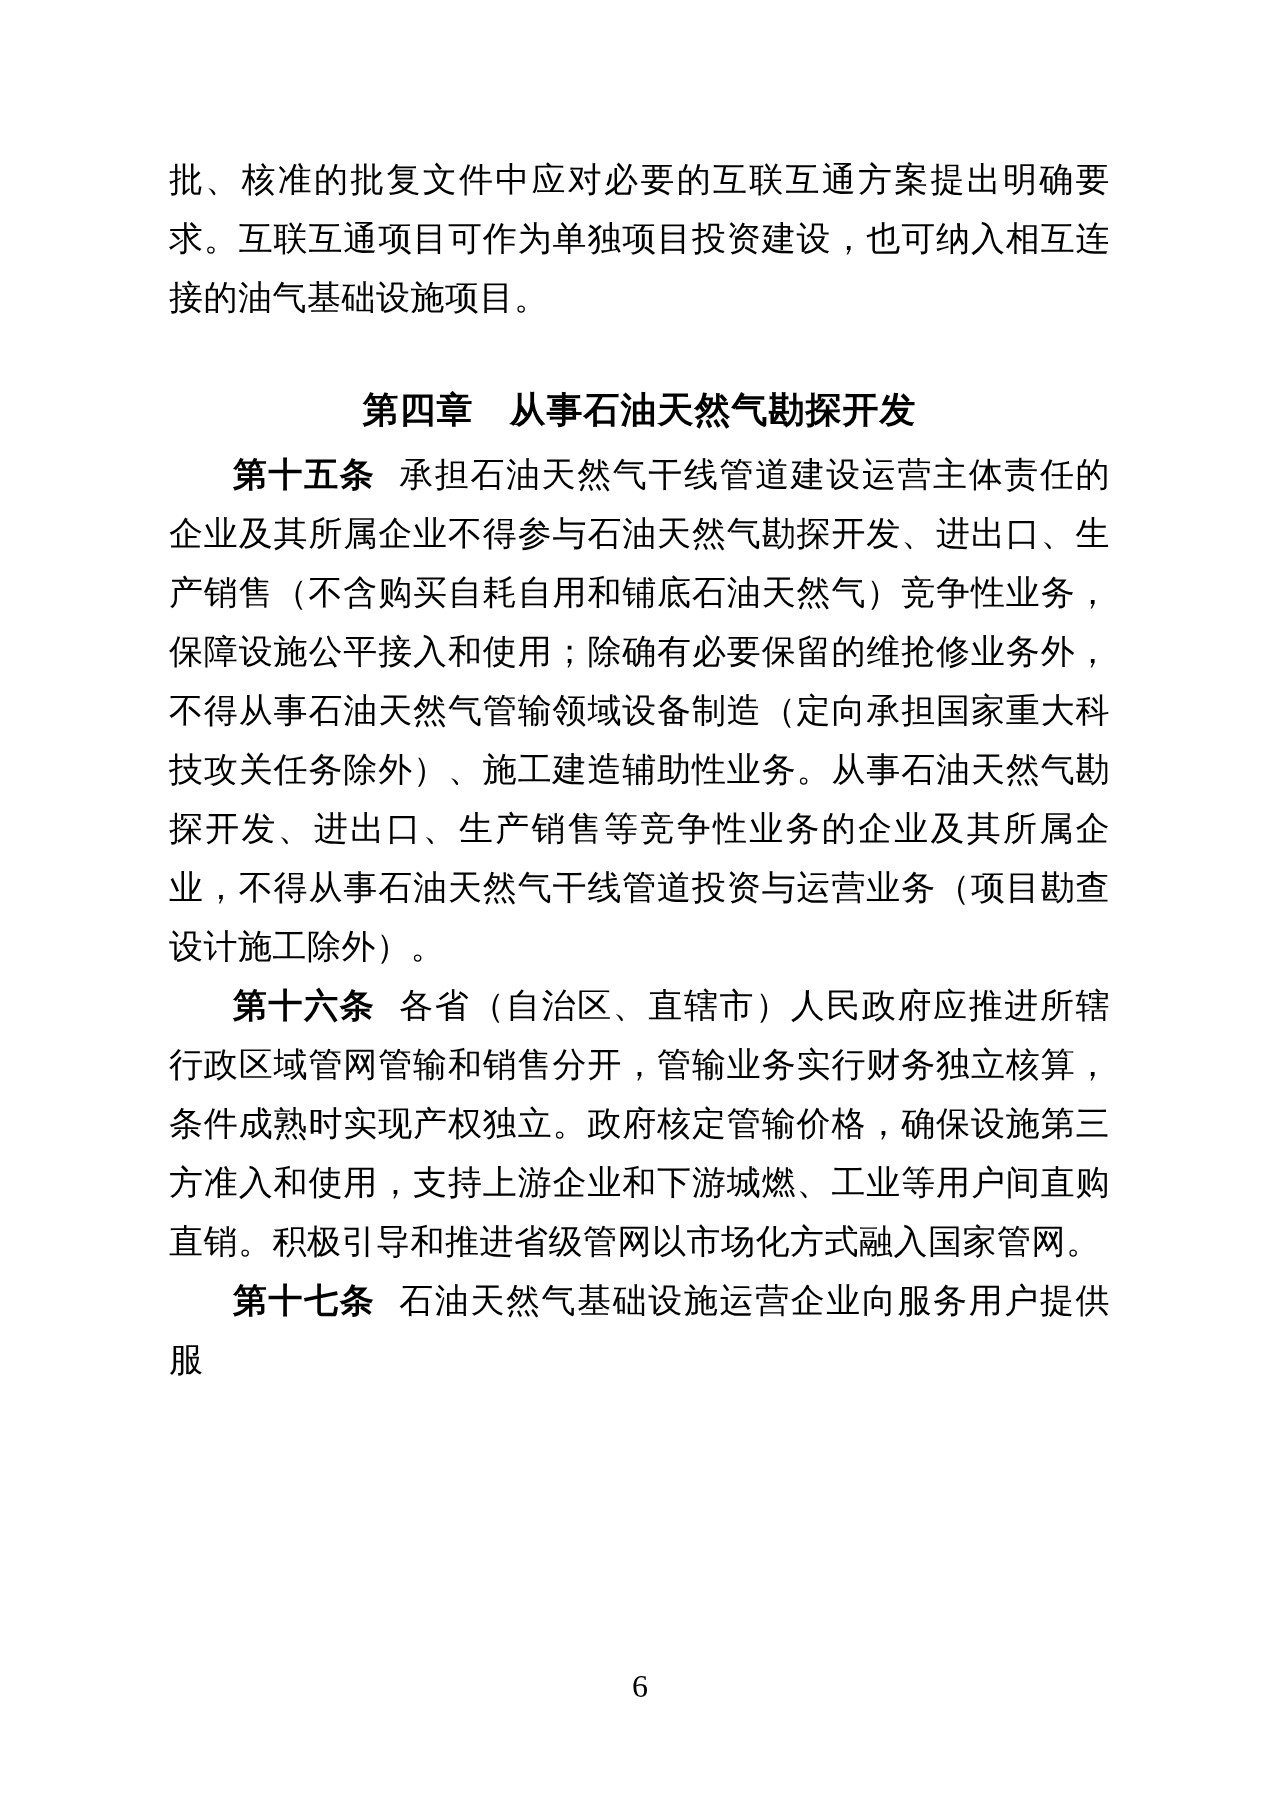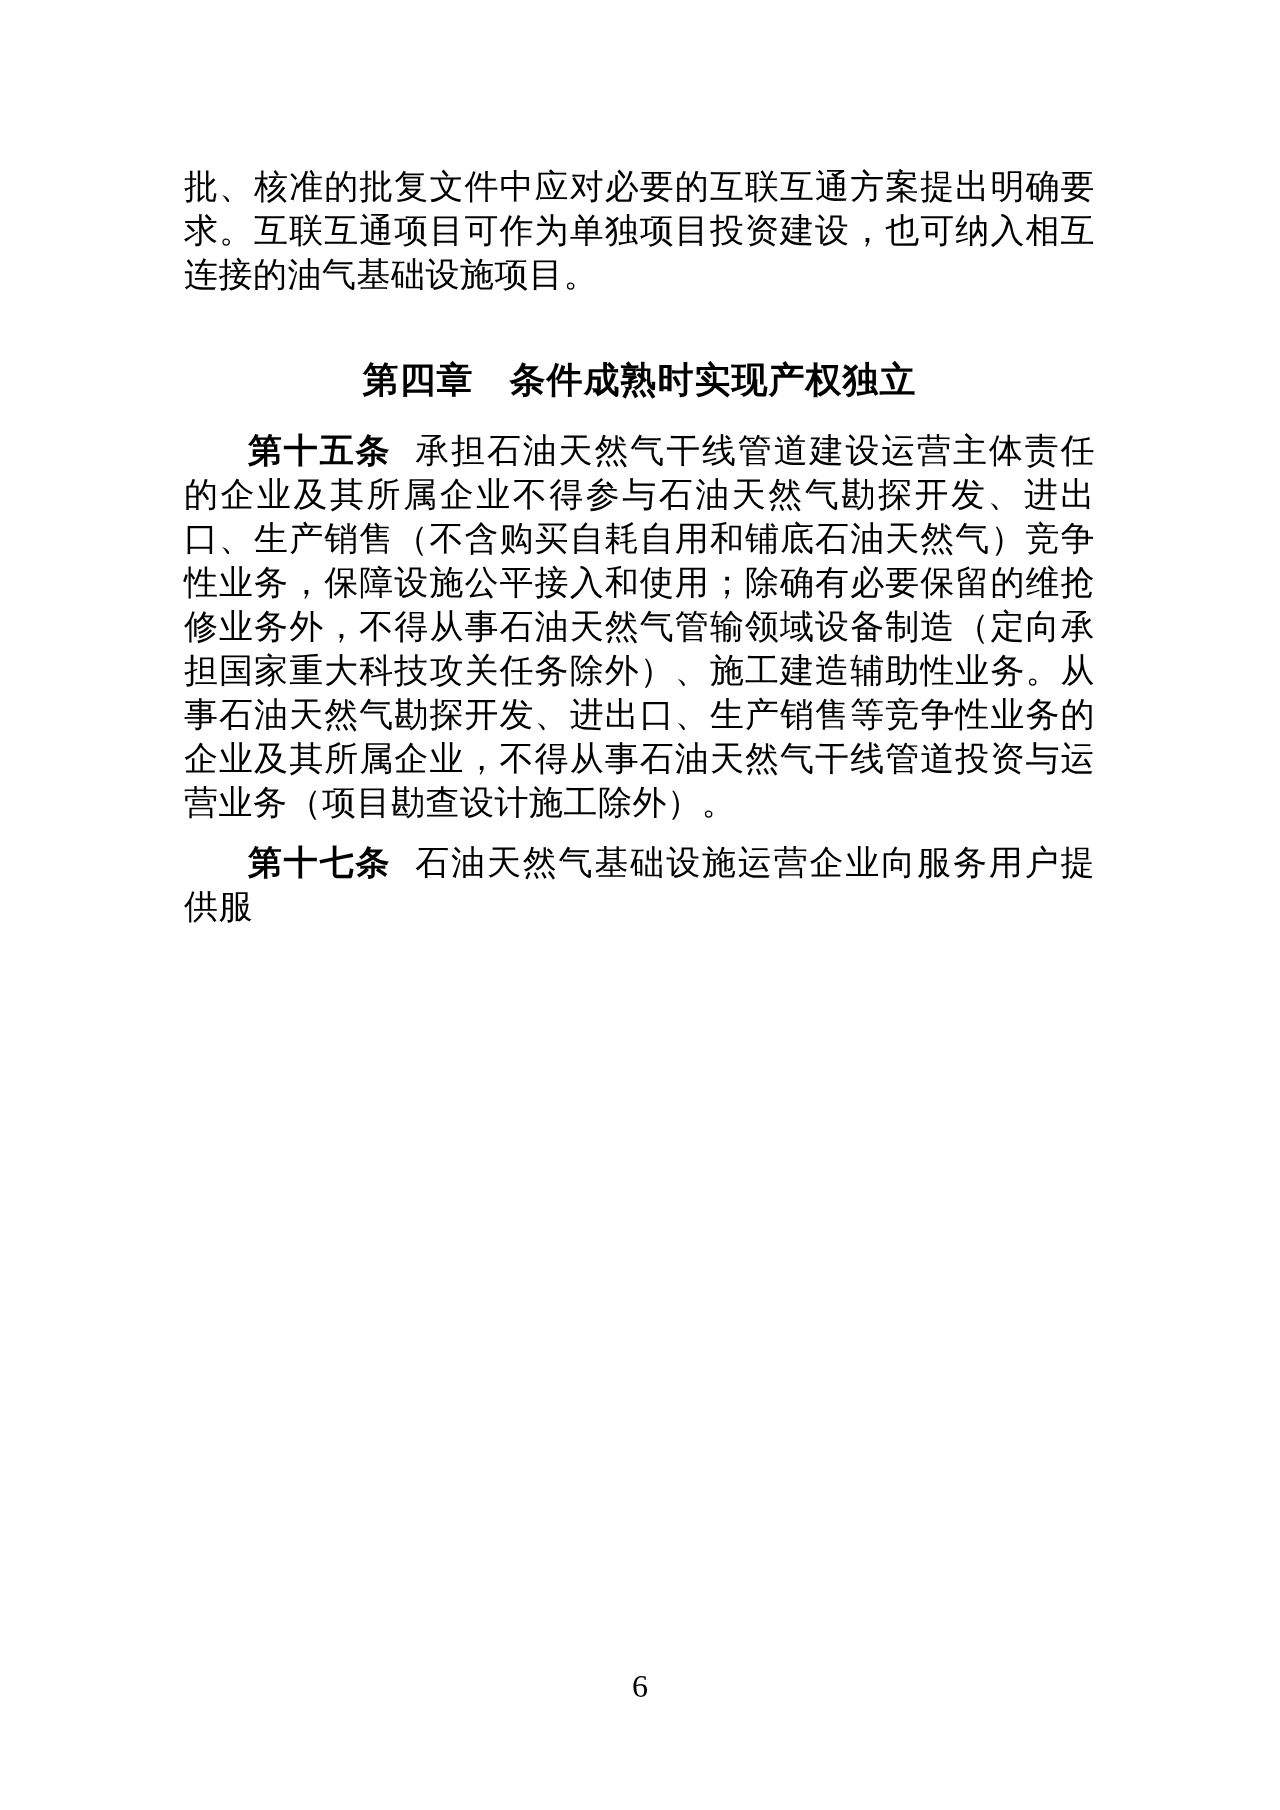--- a/index.html
+++ b/index.html
@@ -13,23 +13,23 @@
     overflow: hidden;
     font-family: "Liberation Serif", "DejaVu Serif", serif;
   }
   .content {
     position: absolute;
     left: 169px;
     top: 150px;
     width: 941px;
   }
   p.para {
-    margin: 15px;
+    margin: 0;
     font-size: 34px;
-    line-height: 44px;
+    line-height: 59px;
     letter-spacing: 0.5px;
     text-align: justify;
     text-justify: inter-ideograph;
     word-break: break-all;
   }
   p.indent { text-indent: 64px; }
   .lead {
     font-family: Liberation Sans, sans-serif;
     font-weight: bold;
     margin-right: 0.7em;
@@ -60,24 +60,25 @@
 </style>
 </head>
 <body>
 
 <div class="page">
   <div class="content">
 
     <p class="para">批、核准的批复文件中应对必要的互联互通方案提出明确要求。互联互通项目可作为单独项目投资建设，也可纳入相互连接的油气基础设施项目。</p>
 
 
-    <h2 class="chapter"><span class="ch-num">第四章</span><span>条件成熟时实现产权独立</span></h2>
+    <h2 class="chapter"><span class="ch-num">第四章</span><span>从事石油天然气勘探开发</span></h2>
 
     <p class="para indent"><span class="lead">第十五条</span><span>承担石油天然气干线管道建设运营主体责任的企业及其所属企业不得参与石油天然气勘探开发、进出口、生产销售（不含购买自耗自用和铺底石油天然气）竞争性业务，保障设施公平接入和使用；除确有必要保留的维抢修业务外，不得从事石油天然气管输领域设备制造（定向承担国家重大科技攻关任务除外）、施工建造辅助性业务。从事石油天然气勘探开发、进出口、生产销售等竞争性业务的企业及其所属企业，不得从事石油天然气干线管道投资与运营业务（项目勘查设计施工除外）。</span></p>
 
+    <p class="para indent"><span class="lead">第十六条</span><span>各省（自治区、直辖市）人民政府应推进所辖行政区域管网管输和销售分开，管输业务实行财务独立核算，条件成熟时实现产权独立。政府核定管输价格，确保设施第三方准入和使用，支持上游企业和下游城燃、工业等用户间直购直销。积极引导和推进省级管网以市场化方式融入国家管网。</span></p>
 
     <p class="para indent"><span class="lead">第十七条</span><span>石油天然气基础设施运营企业向服务用户提供服</span></p>
 
   </div>
 
   <div class="footer">
     <span class="page-number">6</span>
   </div>
 </div>
 

